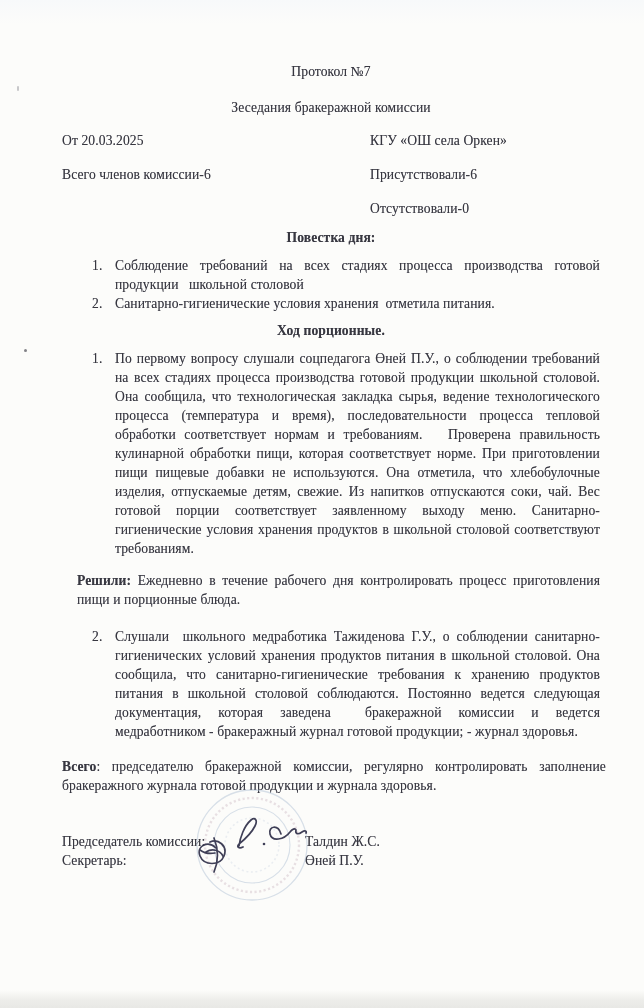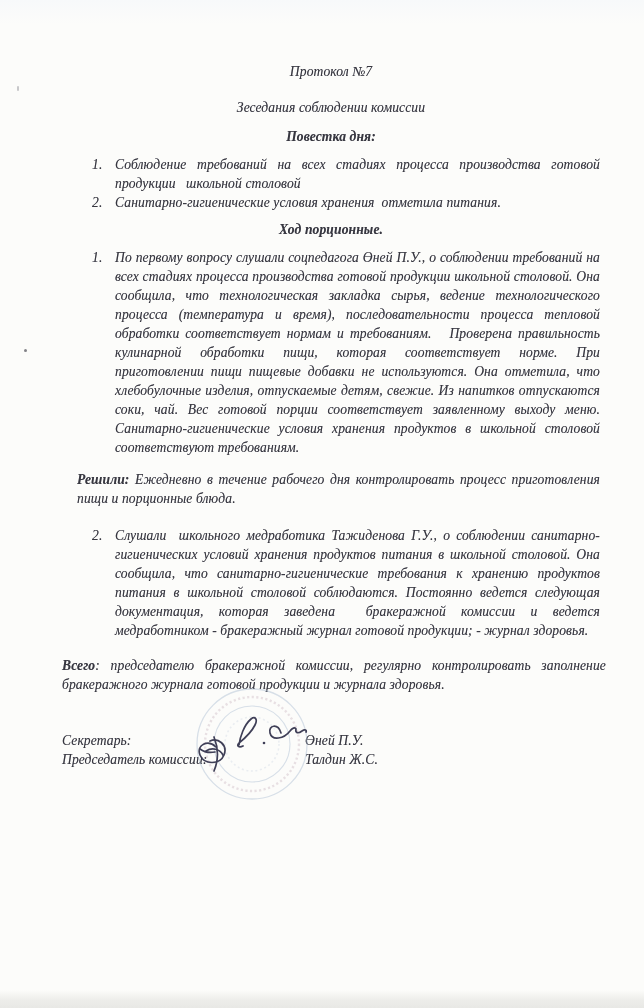--- a/index.html
+++ b/index.html
@@ -8,21 +8,21 @@
     background:#e9e9e7;
     font-family:"Liberation Serif","DejaVu Serif",serif;
   }
   .page{
     position:relative;width:644px;height:1008px;overflow:hidden;
     background:linear-gradient(180deg,#f7f9fa 0px,#fcfcfa 24px,#fcfcfa 990px,#ededea 1000px,#e8e8e5 1008px);
     color:#373740;
     font-size:13.6px;line-height:19px;letter-spacing:.1px;
     text-shadow:0 0 .6px rgba(55,55,70,.45);
   }
-  .content{position:relative;padding:0 44px 0 62px;font-style:italic;}
+  .content{position:relative;padding:0 44px 0 62px;}
   .center{text-align:center;}
   .bold{font-weight:bold;text-align:center;}
   .title{margin-top:62px;}
   .subtitle{margin-top:17px;}
   .meta{display:grid;grid-template-columns:308px auto;row-gap:15px;margin-top:14px;}
   .agenda-head{margin-top:10px;}
   .list{margin-top:9px;}
   .li{display:flex;margin-left:30px;}
   .li .num{flex:none;width:23px;}
   .li .txt{flex:1;text-align:justify;white-space:pre-wrap;}
@@ -45,22 +45,30 @@
 </style>
 </head>
 <body>
 
 <div class="page">
   <div class="speck s1"></div>
   <div class="speck s2"></div>
 
   <div class="content">
     <div class="center title">Протокол №7</div>
-    <div class="center subtitle">Зеседания соблюдении комиссии</div>
+    <div class="center subtitle">Зеседания бракеражной комиссии</div>
 
+    <div class="meta">
+      <div>От 20.03.2025</div>
+      <div>КГУ «ОШ села Оркен»</div>
+      <div>Всего членов комиссии-6</div>
+      <div>Присутствовали-6</div>
+      <div></div>
+      <div>Отсутствовали-0</div>
+    </div>
 
     <div class="bold agenda-head">Повестка дня:</div>
 
     <div class="list">
       <div class="li">
         <span class="num">1.</span>
         <span class="txt">Соблюдение требований на всех стадиях процесса производства готовой продукции   школьной столовой</span>
       </div>
       <div class="li">
         <span class="num">2.</span>
@@ -103,22 +111,22 @@
           <path d="M59,38 C60,30 64,18 71,12 C75,9 78,12 75,18 C71,26 64,32 59,36 C56,39 59,41 63,39"></path>
           <circle cx="84" cy="36" r="1.3" fill="#30304a" stroke="none"></circle>
           <path d="M101,26 C98,16 88,18 90,26 C92,34 104,32 110,24 C112,21 115,20 116,22 C115,26 118,27 122,24 C125,22 127,23 126,25"></path>
           <path d="M36,40 C28,32 16,38 20,48 C24,58 40,58 44,48 C48,38 38,30 30,34"></path>
           <path d="M34,30 C38,40 39,52 34,64"></path>
           <path d="M26,44 C32,40 40,42 43,48"></path>
           <path d="M20,42 C24,45 30,46 35,45"></path>
         </g>
       </svg>
       <div class="sig-row">
+        <span class="lbl">Председатель комиссии:</span>
+        <span>Талдин Ж.С.</span>
+      </div>
+      <div class="sig-row">
         <span class="lbl">Секретарь:</span>
         <span>Өней П.У.</span>
-      </div>
-      <div class="sig-row">
-        <span class="lbl">Председатель комиссии:</span>
-        <span>Талдин Ж.С.</span>
       </div>
     </div>
   </div>
 </div>
 
 </body></html>

